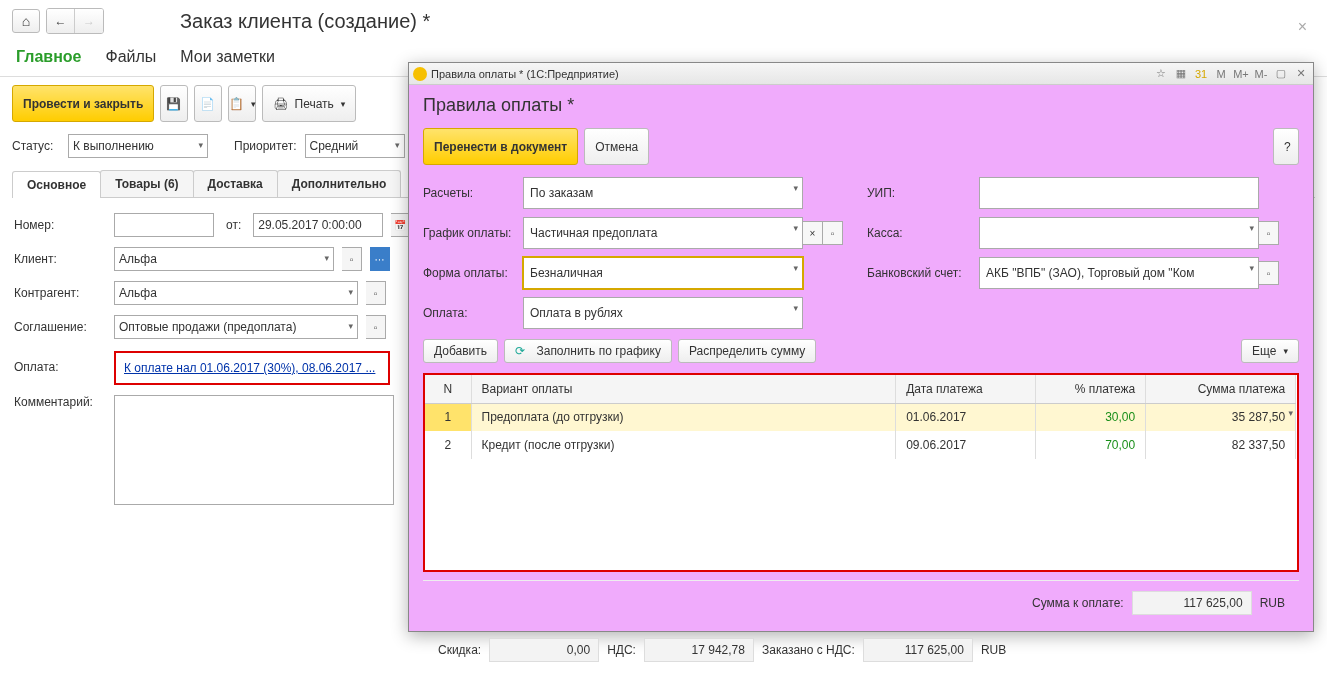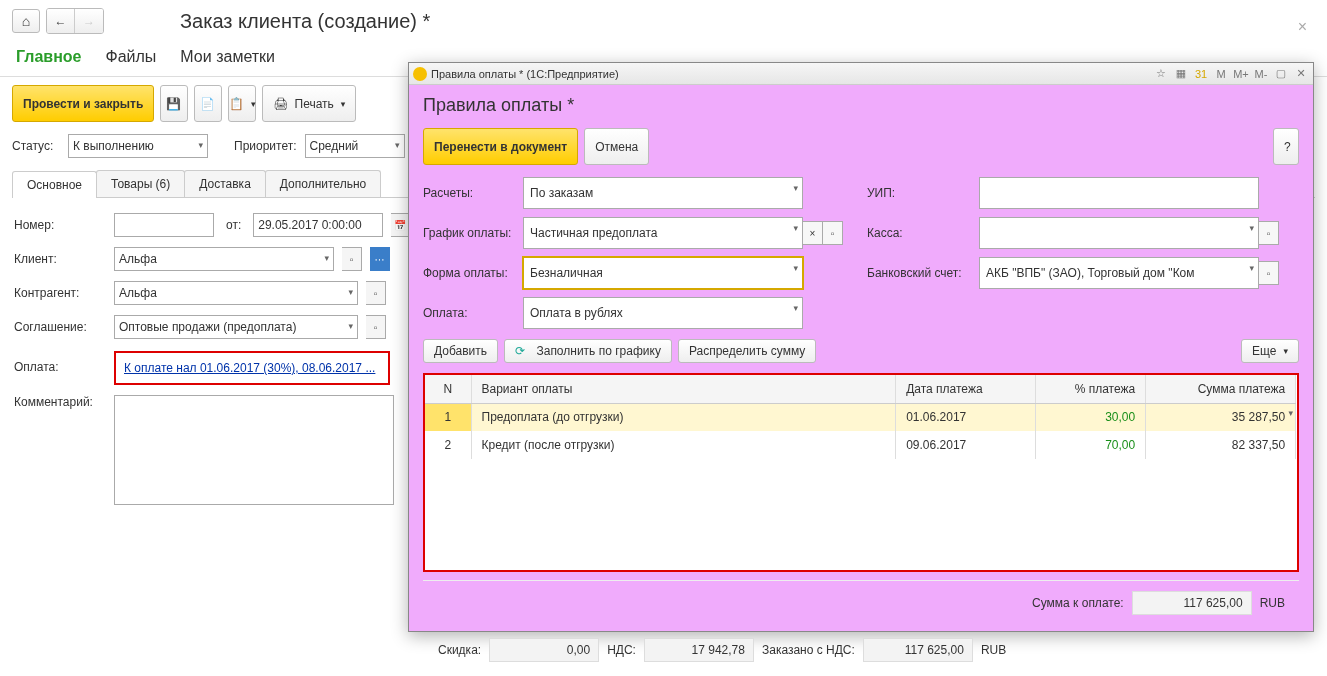--- a/index.html
+++ b/index.html
@@ -30,21 +30,21 @@
 
 .form-row { display: flex; align-items: center; gap: 8px; padding: 4px 12px; }
 .lbl { width: 88px; }
 .input-like { display: flex; align-items: center; height: 24px; border: 1px solid #aaa; background: #fff; padding: 0 4px; }
 .sel { position: relative; }
 .sel::after { content: "▾"; position: absolute; right: 4px; top: 5px; font-size: 9px; color: #666; pointer-events:none; }
 .ext-btn { width: 20px; height: 24px; border: 1px solid #aaa; border-left: none; display: inline-flex; align-items: center; justify-content: center; background: #f5f5f5; cursor: pointer; font-size: 10px; }
 
 
 .inner-tabs { display: flex; margin: 8px 12px 0; border-bottom: 1px solid #ccc; }
-.inner-tab { padding: 6px 14px; border: 1px solid #ccc; border-bottom: none; background: #f5f5f5; cursor: pointer; margin-right: -1px; border-radius: 3px 3px 0 0; }
+.inner-tab { padding: 6px 14px; border: 1px solid #ccc; border-bottom: none; background: #f5f5f5; cursor: pointer; margin-right: -1px; border-radius: 3px 3px 0 0; font-weight: bold; }
 .inner-tab.active { background: #fff; position: relative; top: 1px; }
 
 
 .left-form { padding: 10px 14px; }
 .left-form .form-row { padding: 5px 0; }
 .left-form .lbl { width: 92px; }
 .fld { display: flex; }
 .link-like { color: #0033aa; text-decoration: underline; cursor: pointer; }
 .payment-box { border: 2px solid #d00; padding: 8px; margin-top: 2px; }
 

